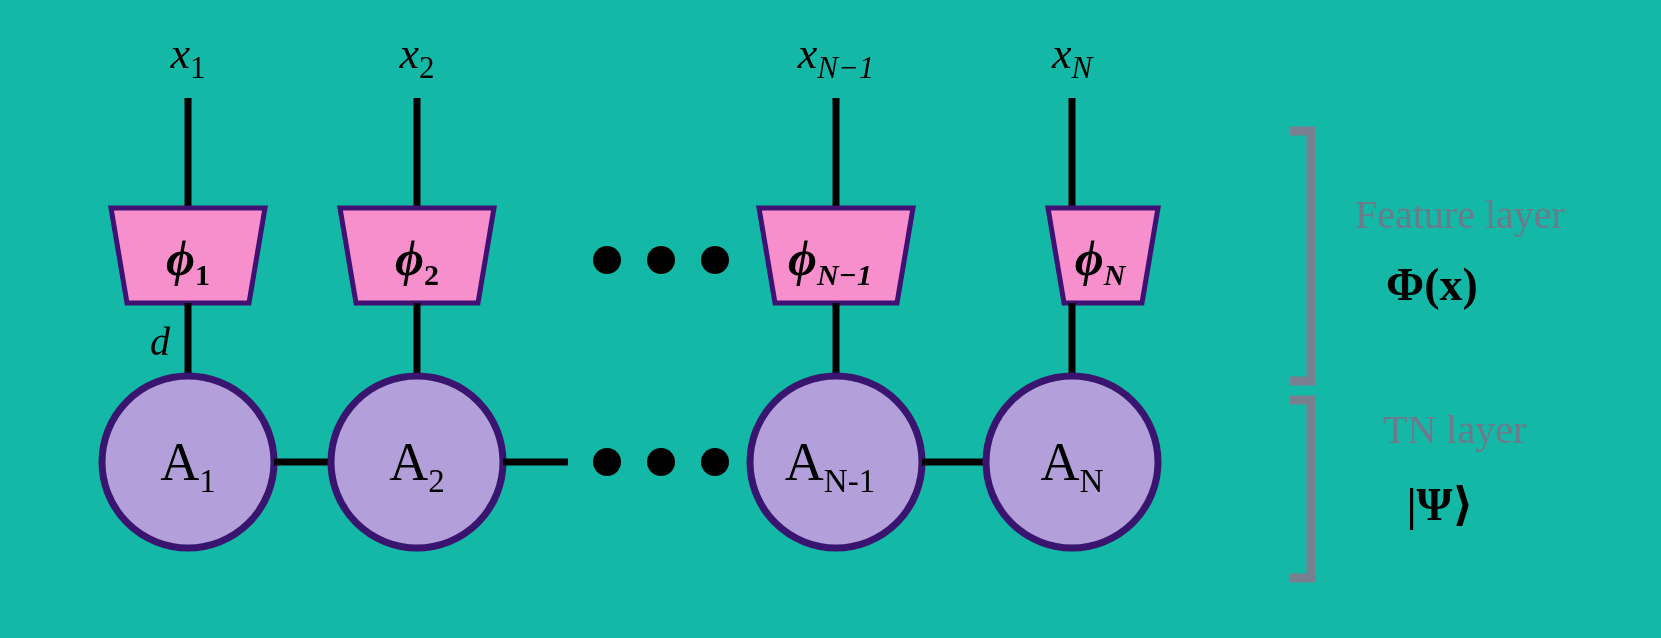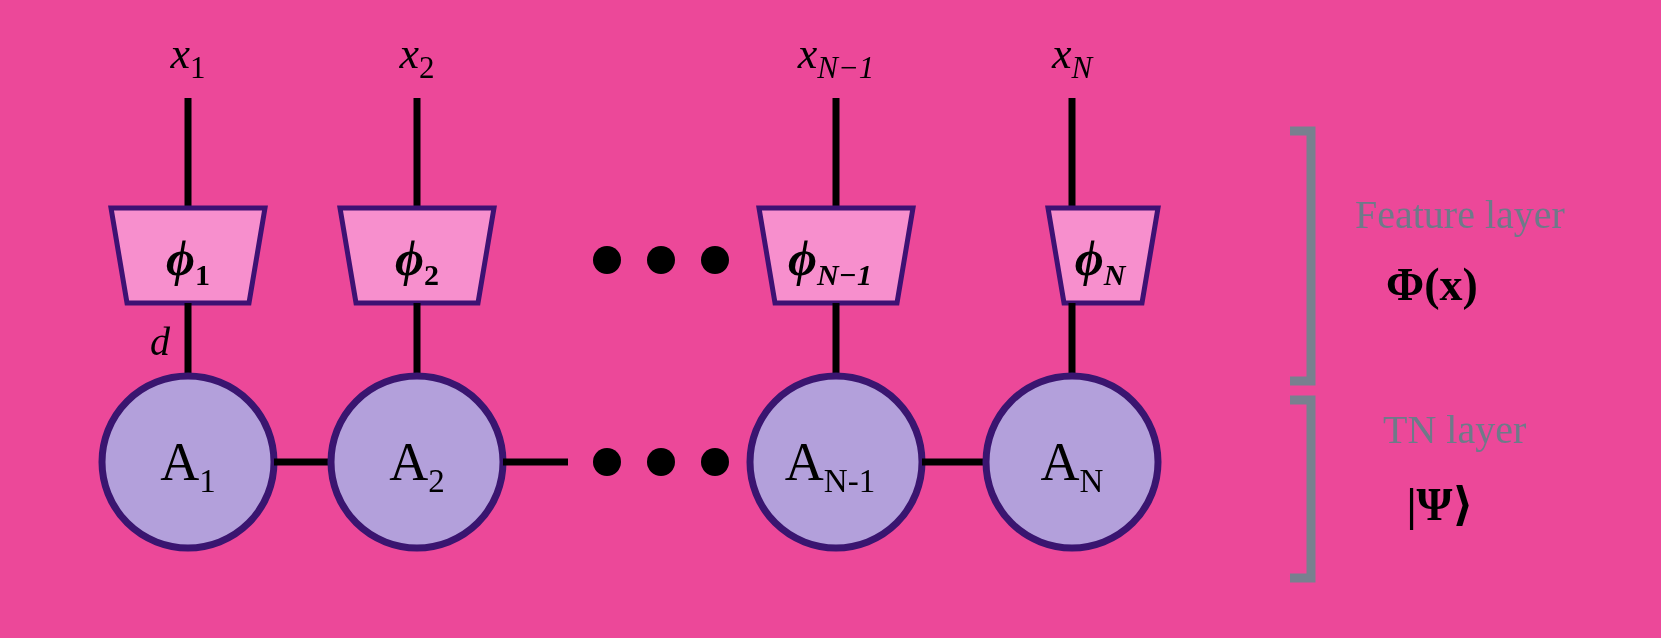--- a/index.html
+++ b/index.html
@@ -10,21 +10,21 @@
   body {
     width: 1661px;
     height: 638px;
     overflow: hidden;
     font-family: "Liberation Serif", serif;
   }
   #diagram-root {
     position: relative;
     width: 1661px;
     height: 638px;
-    background: #ec4899;
+    background: #14b8a6;
   }
   svg.canvas {
     position: absolute;
     left: 0;
     top: 0;
     width: 1661px;
     height: 638px;
     display: block;
   }
   .math-serif {

